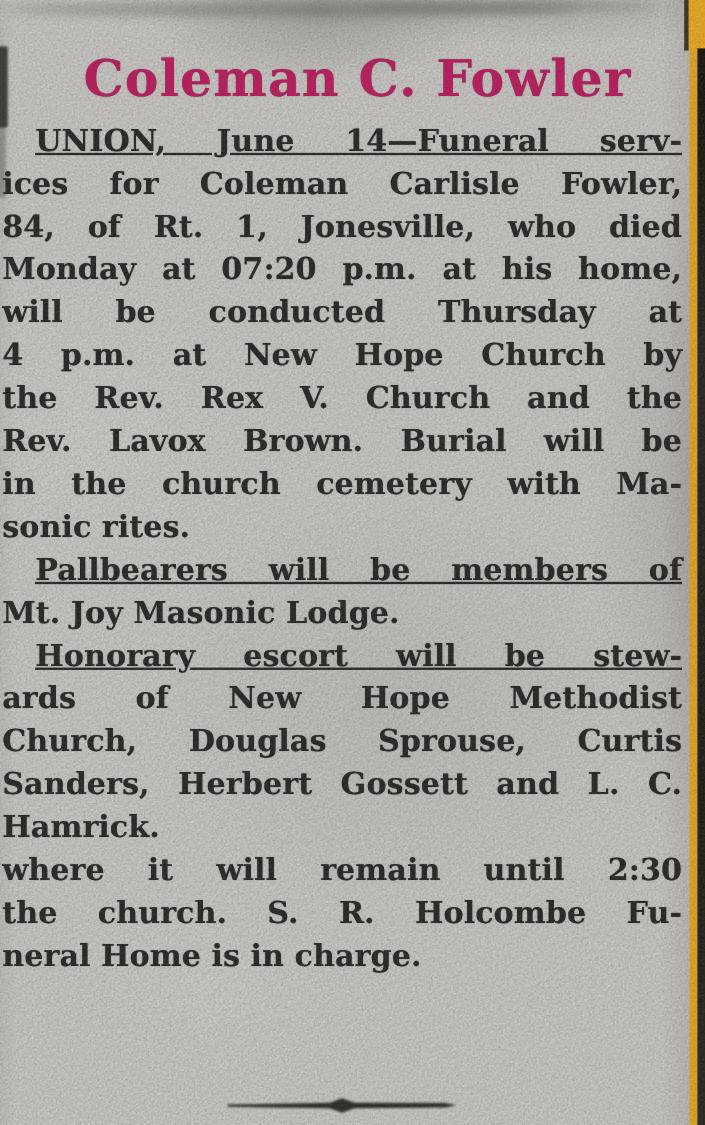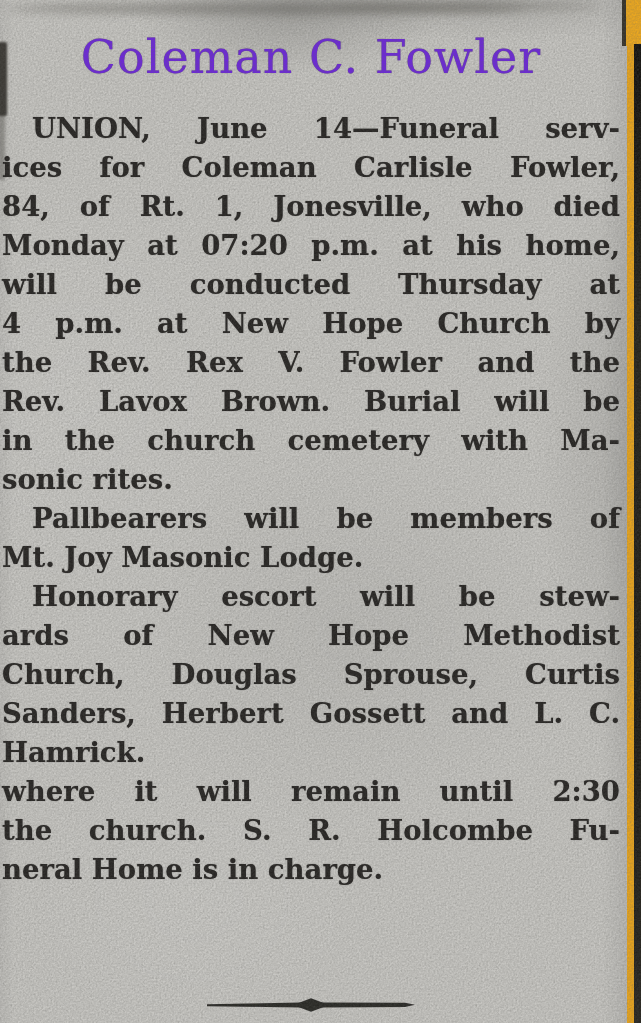--- a/index.html
+++ b/index.html
@@ -57,34 +57,34 @@
   .clip-edge-dark {
     position: absolute; right: 0; top: 44px; width: 7px; height: 979px;
     background: linear-gradient(180deg, #14120e, #26241c 30%, #1d1b15 70%, #282620);
   }
 
   
   .content { position: absolute; inset: 0; filter: blur(0.4px); }
 
   .headline {
     position: absolute; left: 0; top: 30px; width: 622px;
-    margin: 0; text-align: center;
-    font-size: 46px; font-weight: 400; letter-spacing: 1px;
-    color: #6d28d9;
+    margin: 14px; text-align: center;
+    font-size: 46px; font-weight: 700; letter-spacing: 1px;
+    color: #be185d;
     text-shadow: 0 0 1px rgba(25,25,25,0.55);
   }
 
   .article-body {
     position: absolute; left: 2px; top: 109px; width: 618px;
     font-size: 27.5px; font-weight: 700; line-height: 39px;
     color: #272523;
     text-shadow: 0 0 1px rgba(25,25,25,0.5);
   }
   .line { text-align: justify; text-align-last: justify; white-space: normal; }
-  .line.first { text-indent: 30px; }
+  .line.first { text-indent: 30px; text-decoration: underline; }
   .line.last { text-align: center; text-align-last: left; }
 
   .end-rule { position: absolute; left: 205px; top: 996px; width: 212px; height: 18px; }
 </style>
 </head>
 <body>
 
 <div class="paper"></div>
 
 <div class="top-smudge-a"></div>
@@ -94,21 +94,21 @@
 
 <div class="content">
   <h1 class="headline">Coleman C. Fowler</h1>
   <div class="article-body">
       <div class="line first">UNION, June 14—Funeral serv-</div>
       <div class="line">ices for Coleman Carlisle Fowler,</div>
       <div class="line">84, of Rt. 1, Jonesville, who died</div>
       <div class="line">Monday at 07:20 p.m. at his home,</div>
       <div class="line">will be conducted Thursday at</div>
       <div class="line">4 p.m. at New Hope Church by</div>
-      <div class="line">the Rev. Rex V. Fowler and the</div>
+      <div class="line">the Rev. Rex V. Church and the</div>
       <div class="line">Rev. Lavox Brown. Burial will be</div>
       <div class="line">in the church cemetery with Ma-</div>
       <div class="line last">sonic rites.</div>
       <div class="line first">Pallbearers will be members of</div>
       <div class="line last">Mt. Joy Masonic Lodge.</div>
       <div class="line first">Honorary escort will be stew-</div>
       <div class="line">ards of New Hope Methodist</div>
       <div class="line">Church, Douglas Sprouse, Curtis</div>
       <div class="line">Sanders, Herbert Gossett and L. C.</div>
       <div class="line last">Hamrick.</div>

